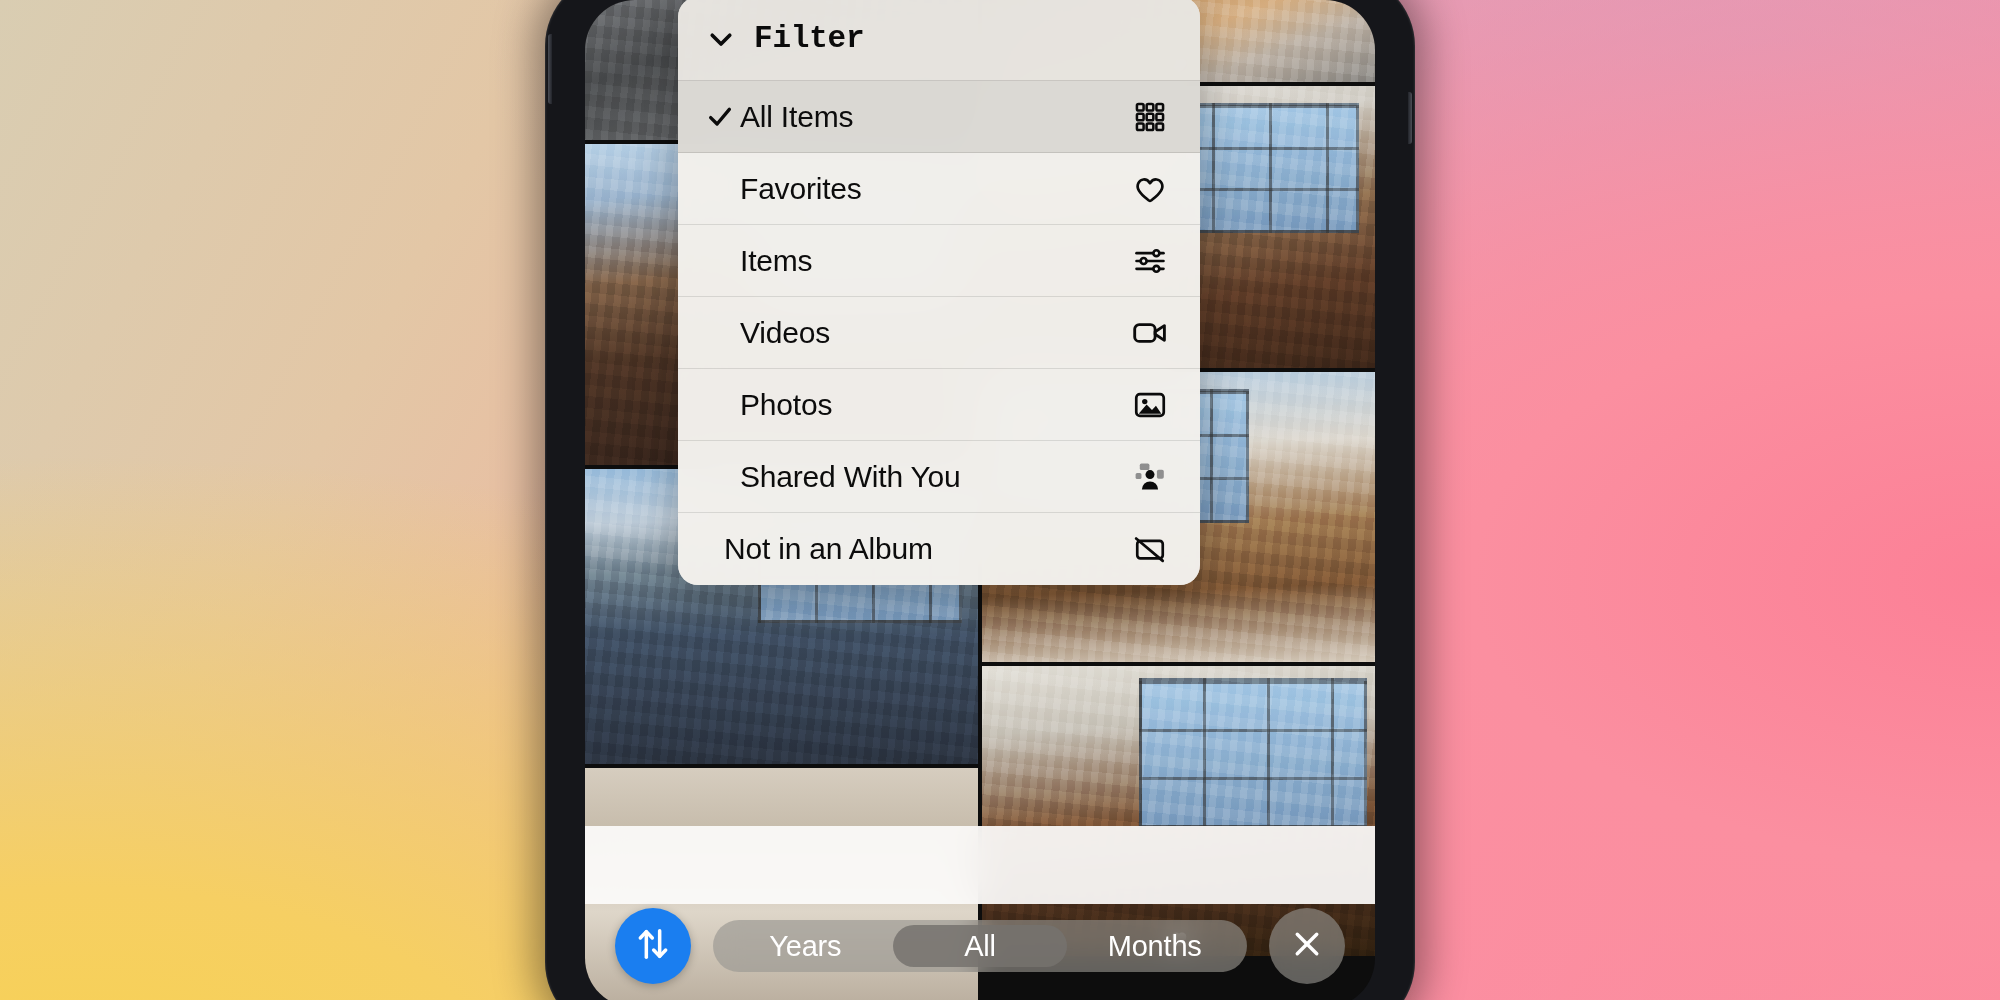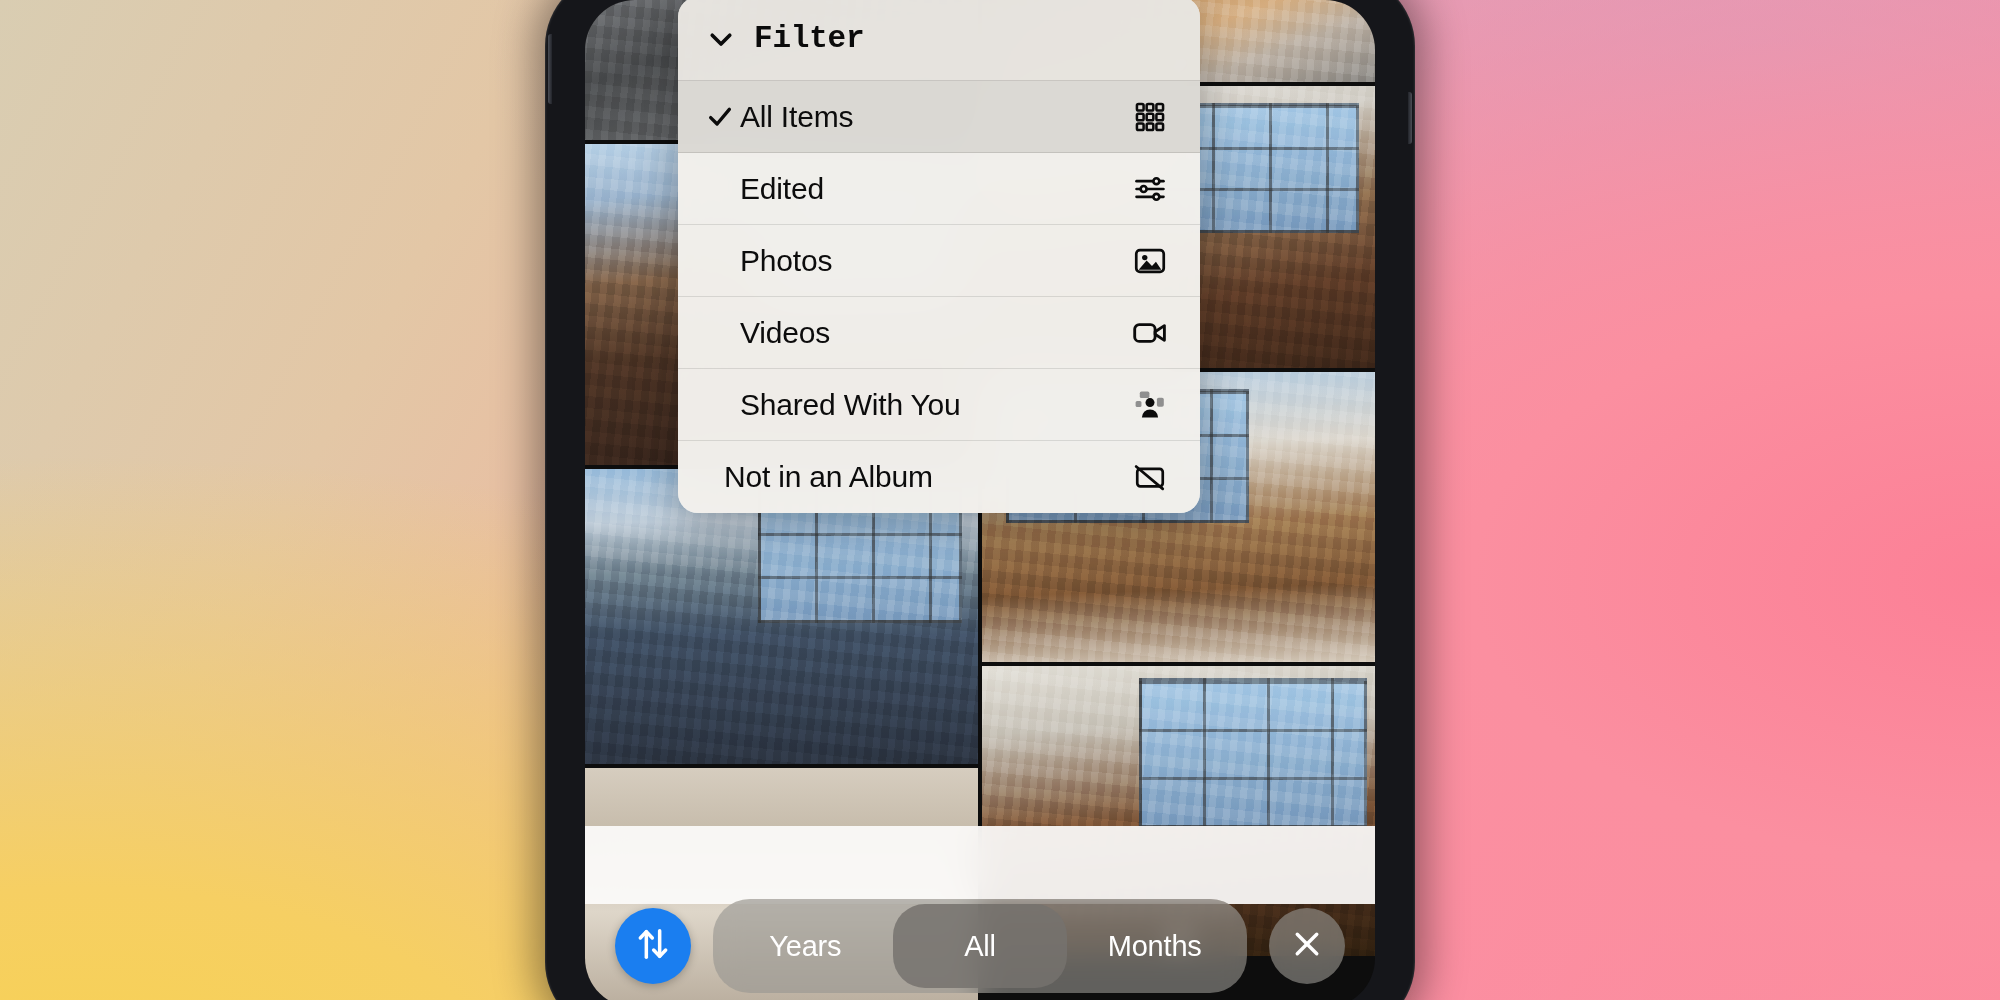--- a/index.html
+++ b/index.html
@@ -124,21 +124,21 @@
   #toolbar {
     position:absolute; left:0; right:0; bottom:14px; height:96px;
     display:flex; align-items:center; padding:0 30px; gap:22px;
   }
   #sort-button {
     width:76px; height:76px; border-radius:50%;
     background:#1a7ef0; display:flex; align-items:center; justify-content:center;
     flex:none; box-shadow:0 2px 8px rgba(0,0,0,.25);
   }
   #segmented {
-    flex:1; height:94px; border-radius:37px;
+    flex:1; height:52px; border-radius:37px;
     background:rgba(150,148,144,.62);
     backdrop-filter:blur(14px);
     display:flex; align-items:center; padding:5px;
   }
   .seg {
     flex:1; height:100%; border-radius:32px;
     display:flex; align-items:center; justify-content:center;
     font-size:29px; color:#fff; letter-spacing:-.2px;
   }
   .seg.active { background:rgba(118,114,110,.85); }
@@ -217,55 +217,64 @@
             <rect x="2.2" y="9.5" width="5" height="5" rx="1.2"></rect>
             <rect x="9.5" y="9.5" width="5" height="5" rx="1.2"></rect>
             <rect x="16.8" y="9.5" width="5" height="5" rx="1.2"></rect>
             <rect x="2.2" y="16.8" width="5" height="5" rx="1.2"></rect>
             <rect x="9.5" y="16.8" width="5" height="5" rx="1.2"></rect>
             <rect x="16.8" y="16.8" width="5" height="5" rx="1.2"></rect>
           </svg>
         </span>
       </div>
 
-
-      <div class="menu-row">
-        <span class="check"></span>
-        <span class="label">Edited</span>
+      <div class="menu-row">
+        <span class="check"></span>
+        <span class="label">Favorites</span>
+        <span class="rowicon">
+          <svg width="34" height="34" viewBox="0 0 24 24" fill="none" stroke="#0b0b0b" stroke-width="1.9" stroke-linejoin="round">
+            <path d="M12 20.4c-.5 0-6.9-4.6-8.3-8.2-1.3-3.3.6-6.6 3.6-6.9 2-.2 3.7 1 4.7 2.6 1-1.6 2.7-2.8 4.7-2.6 3 .3 4.9 3.6 3.6 6.9-1.4 3.6-7.8 8.2-8.3 8.2z"></path>
+          </svg>
+        </span>
+      </div>
+
+      <div class="menu-row">
+        <span class="check"></span>
+        <span class="label">Items</span>
         <span class="rowicon">
           <svg width="34" height="34" viewBox="0 0 24 24" fill="none" stroke="#0b0b0b" stroke-width="1.9" stroke-linecap="round">
             <line x1="2.5" y1="6.5" x2="21.5" y2="6.5"></line>
             <line x1="2.5" y1="12" x2="21.5" y2="12"></line>
             <line x1="2.5" y1="17.5" x2="21.5" y2="17.5"></line>
             <circle cx="16.5" cy="6.5" r="2.1" fill="#f3f1ee"></circle>
             <circle cx="7.5" cy="12" r="2.1" fill="#f3f1ee"></circle>
             <circle cx="16.5" cy="17.5" r="2.1" fill="#f3f1ee"></circle>
           </svg>
         </span>
       </div>
 
       <div class="menu-row">
         <span class="check"></span>
+        <span class="label">Videos</span>
+        <span class="rowicon">
+          <svg width="36" height="36" viewBox="0 0 24 24" fill="none" stroke="#0b0b0b" stroke-width="1.9" stroke-linejoin="round">
+            <rect x="1.8" y="6.4" width="13.6" height="11.2" rx="3"></rect>
+            <path d="M15.4 11.2 L21.6 7.1 v9.8 L15.4 12.8 z"></path>
+          </svg>
+        </span>
+      </div>
+
+      <div class="menu-row">
+        <span class="check"></span>
         <span class="label">Photos</span>
         <span class="rowicon">
           <svg width="34" height="34" viewBox="0 0 24 24">
             <rect x="2.3" y="4.3" width="19.4" height="15.4" rx="2.6" fill="none" stroke="#0b0b0b" stroke-width="1.9"></rect>
             <circle cx="8.3" cy="9.6" r="1.9" fill="#0b0b0b"></circle>
             <path d="M4 18.2 L9.6 11.6 L13.4 15.6 L16.2 12.6 L20 18.2 Z" fill="#0b0b0b"></path>
-          </svg>
-        </span>
-      </div>
-
-      <div class="menu-row">
-        <span class="check"></span>
-        <span class="label">Videos</span>
-        <span class="rowicon">
-          <svg width="36" height="36" viewBox="0 0 24 24" fill="none" stroke="#0b0b0b" stroke-width="1.9" stroke-linejoin="round">
-            <rect x="1.8" y="6.4" width="13.6" height="11.2" rx="3"></rect>
-            <path d="M15.4 11.2 L21.6 7.1 v9.8 L15.4 12.8 z"></path>
           </svg>
         </span>
       </div>
 
 
       <div class="menu-row">
         <span class="check"></span>
         <span class="label">Shared With You</span>
         <span class="rowicon">
           <svg width="36" height="36" viewBox="0 0 24 24">

